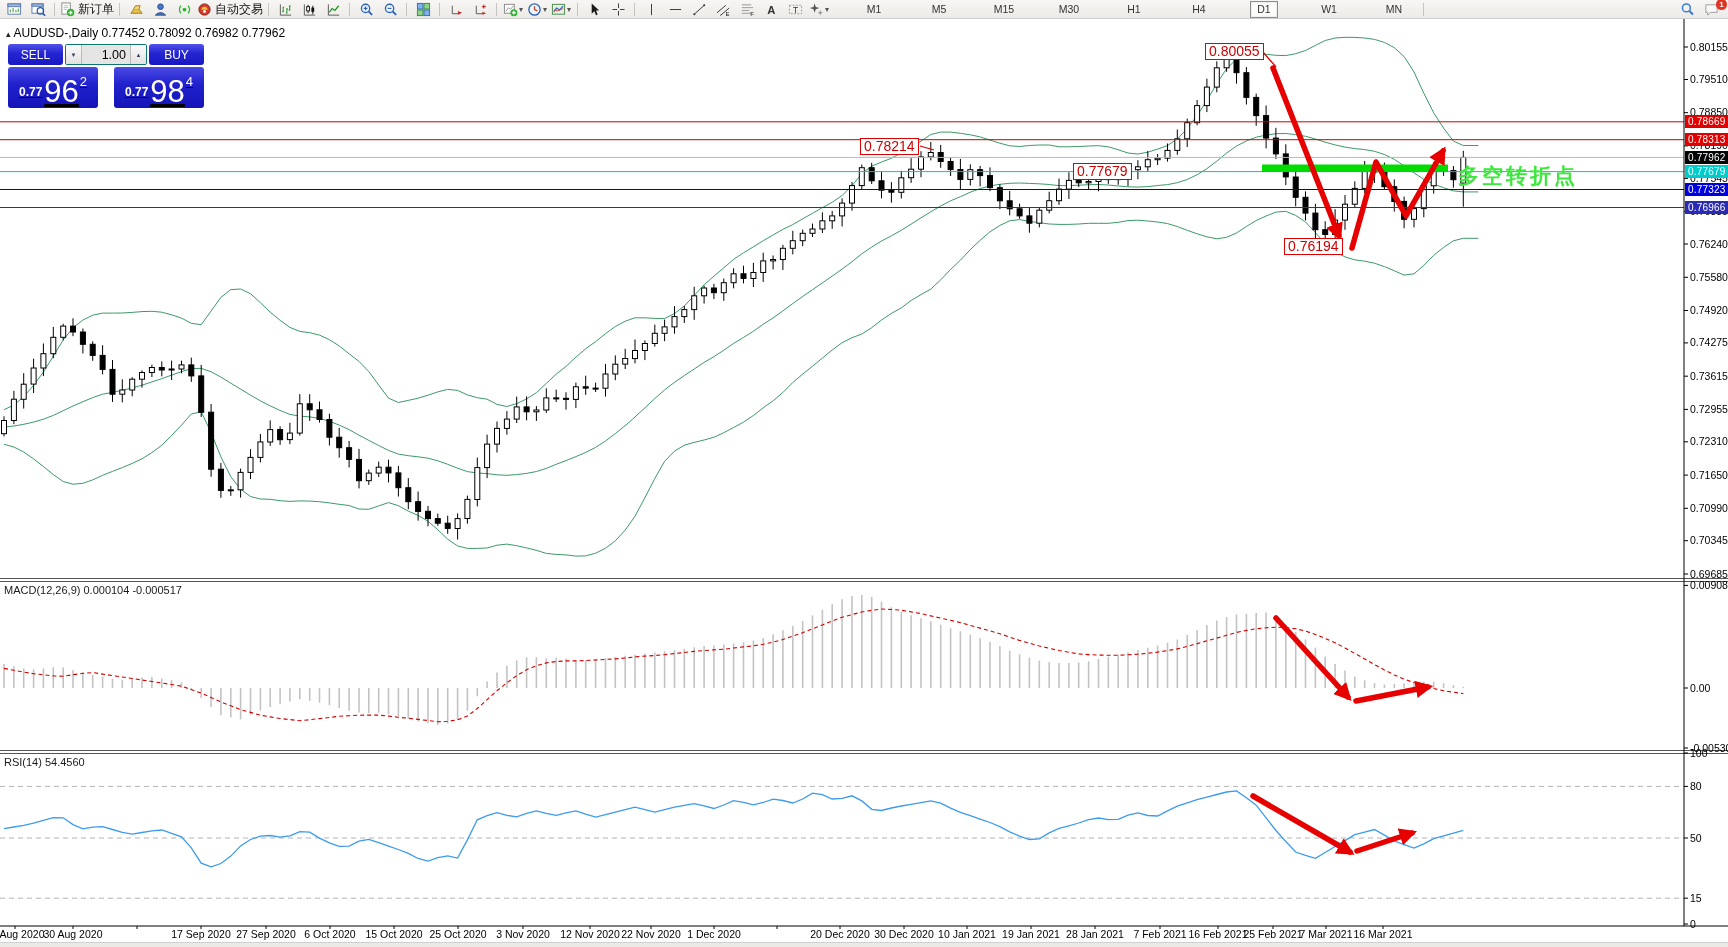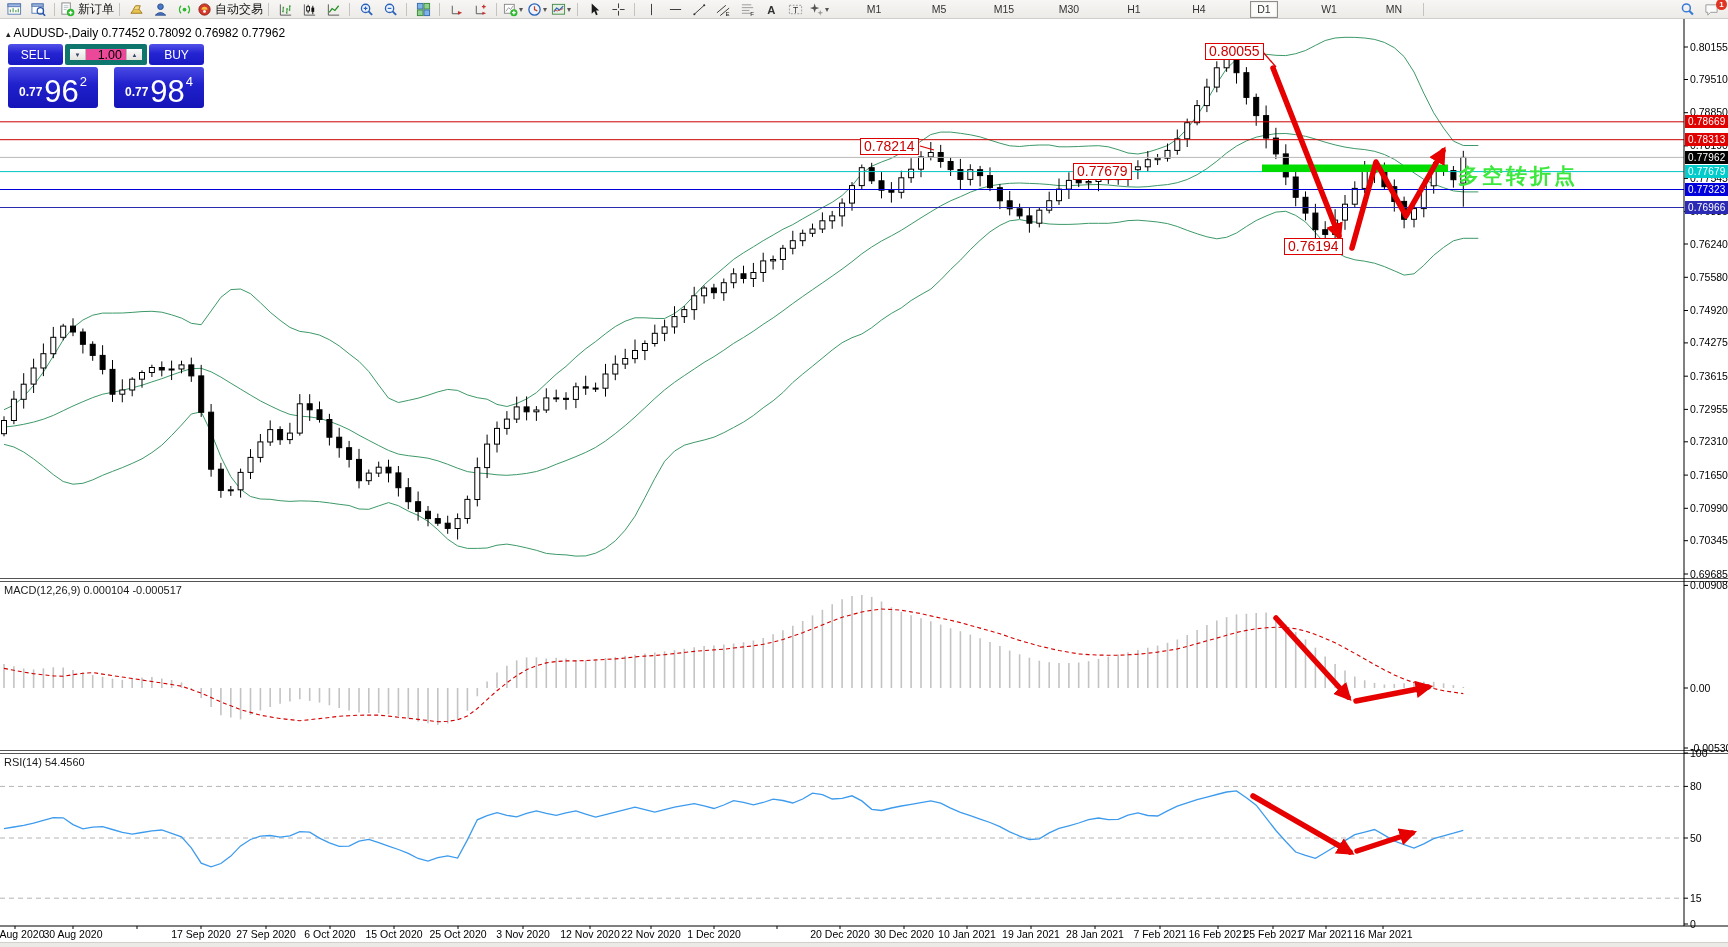--- a/index.html
+++ b/index.html
@@ -35,27 +35,27 @@
   .annot{position:absolute;z-index:11;font-size:21px;font-weight:bold;letter-spacing:3px;white-space:nowrap;}
   .dates{position:absolute;left:0;top:928px;width:1728px;height:14px;z-index:8;}
   .dates span{position:absolute;transform:translateX(-50%);font-size:10.5px;color:#000;white-space:nowrap;}
   .foot{position:absolute;left:0;top:942px;width:1728px;height:5px;background:#eceae7;border-top:1px solid #d2d0cd;z-index:20;}
   
   .panel{position:absolute;left:8px;top:44px;width:196px;z-index:30;}
   .prow1{display:flex;height:21px;gap:2px;}
   .bluebtn{background:linear-gradient(#5252e9,#2424d2 45%,#1818c2);color:#fff;font-size:12px;display:flex;
            align-items:center;justify-content:center;border-radius:3px;}
   .btn-sell,.btn-buy{flex:0 0 55px;}
-  .vol{flex:1;display:flex;background:#ec4899;border:5px solid #0f766e;border-radius:2px;overflow:hidden;}
+  .vol{flex:1;display:flex;background:#e5e5e5;border:1px solid #0f766e;border-radius:2px;overflow:hidden;}
   .volbtn{width:15px;background:linear-gradient(#fbfbfb,#e4e2df);border-left:1px solid #bbb;border-right:1px solid #bbb;
           font-size:6px;color:#346;display:flex;align-items:center;justify-content:center;}
   .volbtn.first{border-left:none;}
   .volbtn.last{border-right:none;border-left:1px solid #bbb;}
   .volval{flex:1;font-size:12.5px;color:#000;display:flex;align-items:center;justify-content:flex-end;padding-right:4px;}
-  .prow2{display:flex;gap:16px;margin-top:2px;}
+  .prow2{display:flex;gap:16px;margin-top:2px;text-decoration:underline;}
   .tile{width:93px;height:41px;border-radius:3px;background:linear-gradient(#4a4ae4,#2121cd 42%,#1414b8);
         color:#fff;display:flex;align-items:flex-end;justify-content:center;padding-bottom:3px;box-sizing:border-box;}
   .tile .frac{font-size:12px;font-weight:bold;margin:0 2px 6px 0;}
   .tile .big{font-size:31px;line-height:0.88;}
   .tile .sup{font-size:13px;margin:0 0 16px 1px;}
 </style>
 </head>
 <body>
 
 <div class="toolbar">

